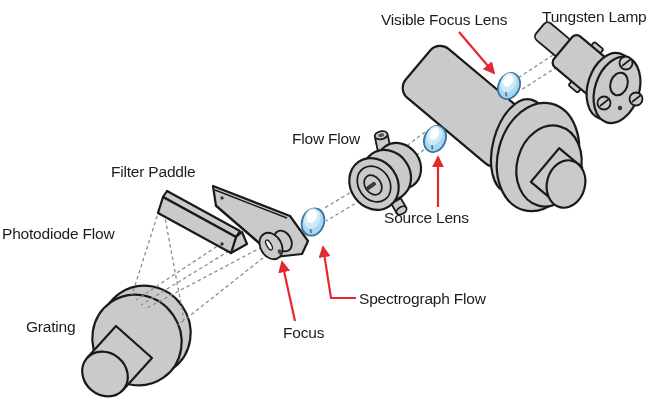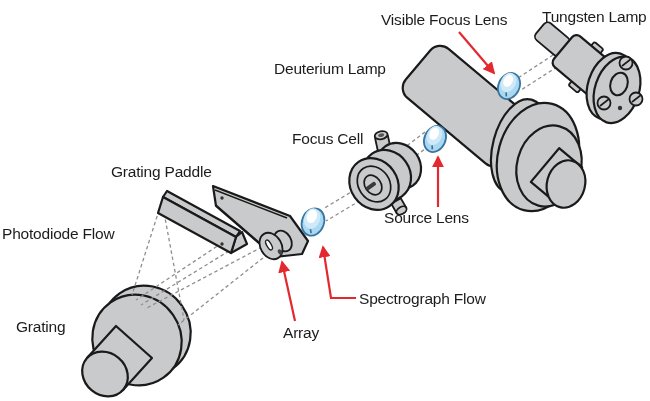--- a/index.html
+++ b/index.html
@@ -150,22 +150,21 @@
   <g>
     <line x1="459" y1="32" x2="494" y2="73" class="red" marker-end="url(#ah)"></line>
     <line x1="438" y1="207" x2="438" y2="157" class="red" marker-end="url(#ah)"></line>
     <polyline points="356,298 331,298 323,247" class="red" marker-end="url(#ah)"></polyline>
     <line x1="295" y1="321" x2="282" y2="262" class="red" marker-end="url(#ah)"></line>
   </g>
 </svg>
 
 <div class="lbl" style="left:381px;top:11px">Visible Focus Lens</div>
 <div class="lbl" style="left:542px;top:8px">Tungsten Lamp</div>
-<div class="lbl" style="left:274px;top:60px">Deuterium Lamp</div>
-<div class="lbl" style="left:292px;top:130px">Focus Cell</div>
+<div class="lbl" style="left:292px;top:130px">Flow Flow</div>
 <div class="lbl" style="left:384px;top:209px">Source Lens</div>
-<div class="lbl" style="left:111px;top:163px">Grating Paddle</div>
+<div class="lbl" style="left:111px;top:163px">Filter Paddle</div>
 <div class="lbl" style="left:2px;top:225px">Photodiode Flow</div>
 <div class="lbl" style="left:359px;top:290px">Spectrograph Flow</div>
-<div class="lbl" style="left:283px;top:324px">Array</div>
-<div class="lbl" style="left:16px;top:318px">Grating</div>
+<div class="lbl" style="left:283px;top:324px">Focus</div>
+<div class="lbl" style="left:26px;top:318px">Grating</div>
 
 </div>
 
 </body></html>

